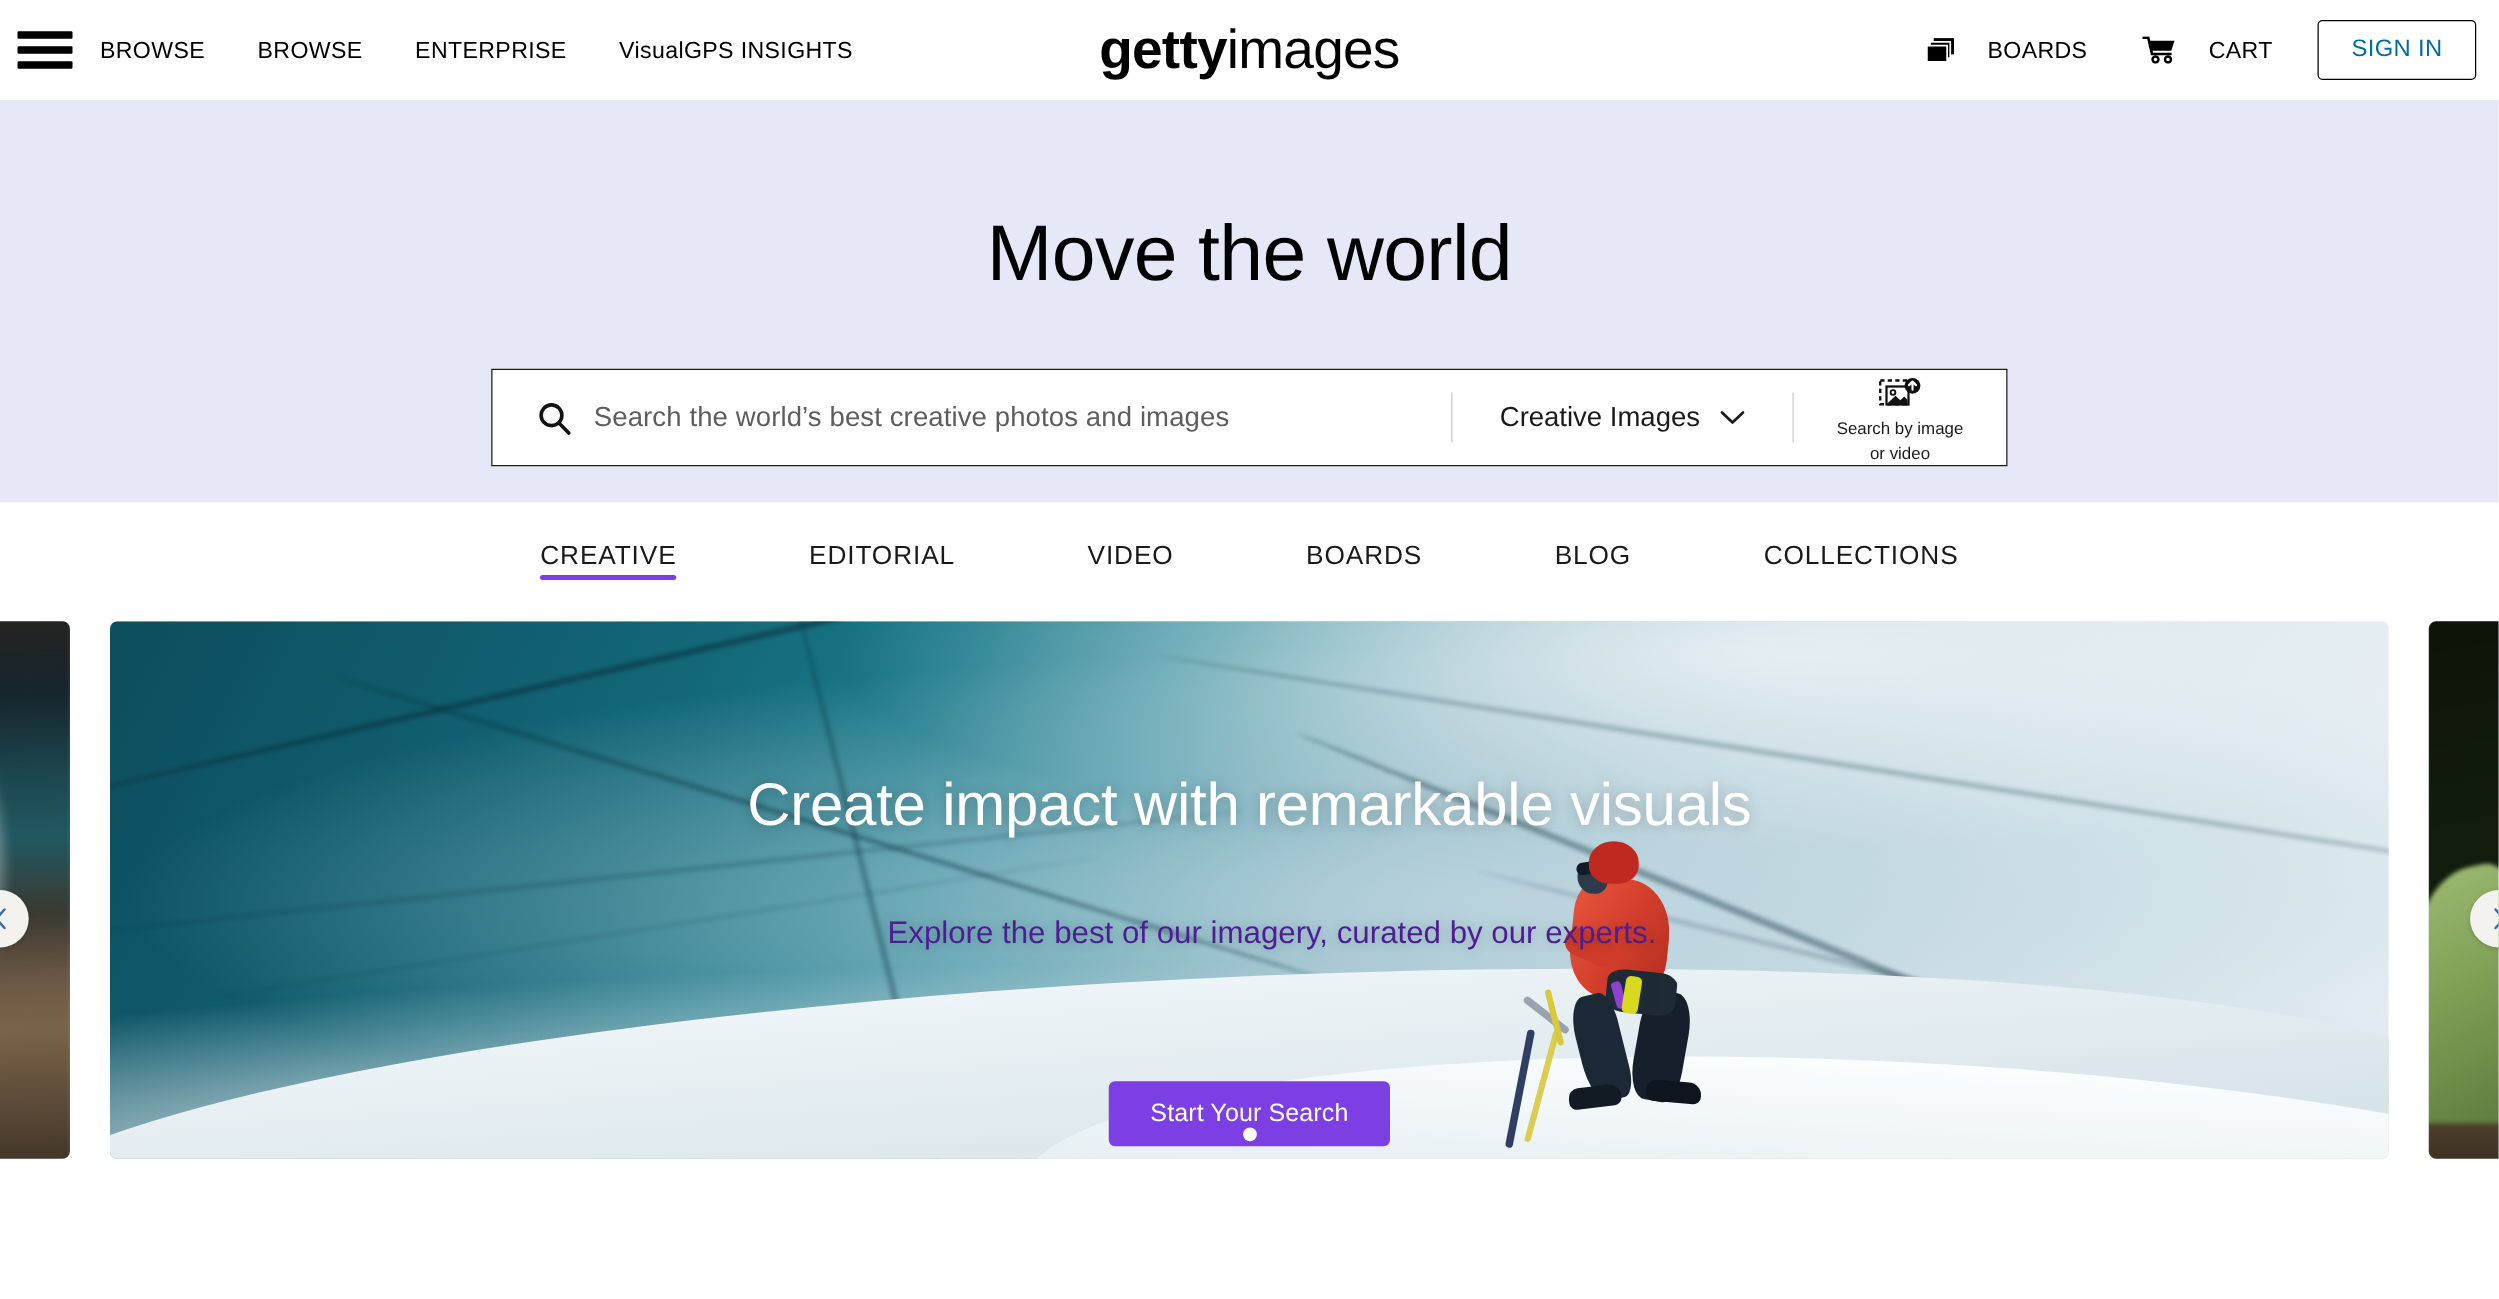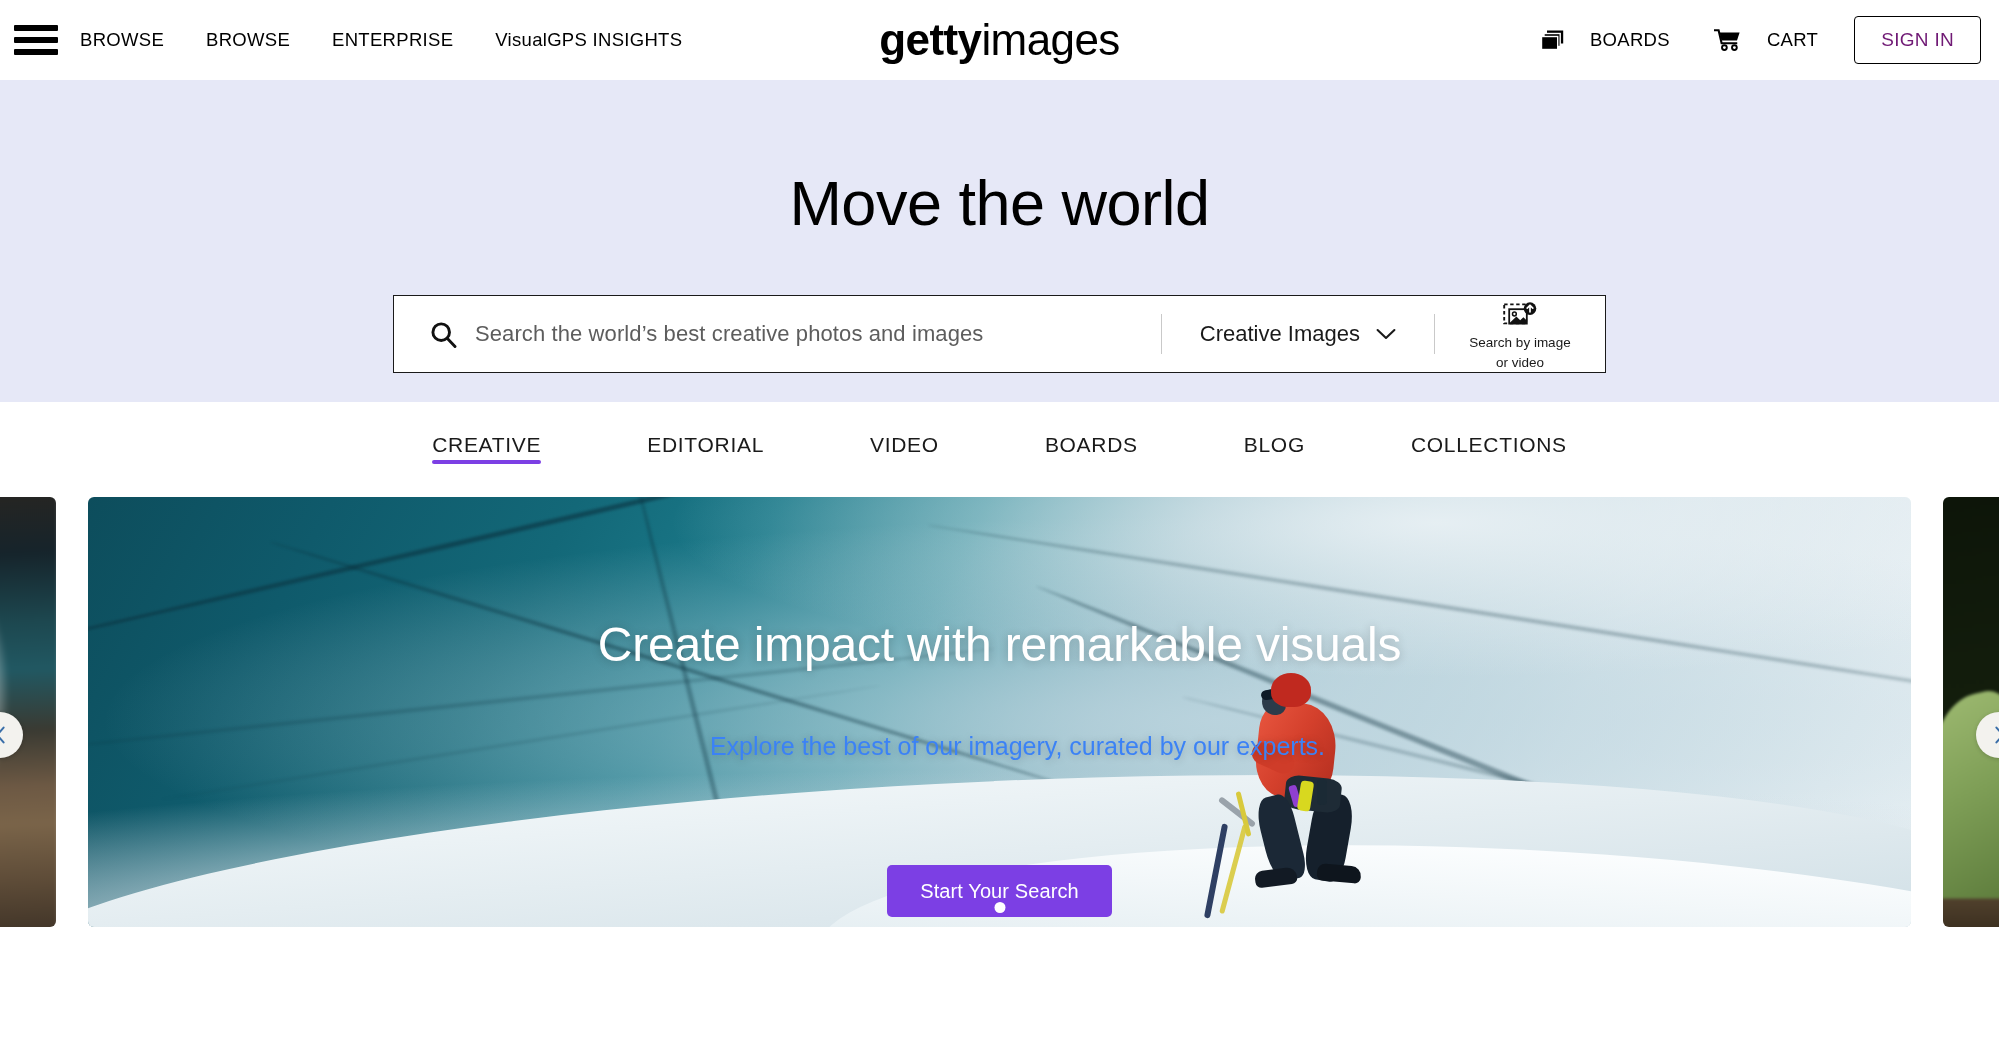--- a/index.html
+++ b/index.html
@@ -99,21 +99,21 @@
     margin-left: 14px;
     border: 1.6px solid #000000;
     border-radius: 4px;
     height: 48px;
     padding: 0 26px;
     display: flex;
     align-items: center;
     font-size: 19px;
     letter-spacing: 0.3px;
     background: #ffffff;
-    color: #701a75;
+    color: #0369a1;
     cursor: pointer;
     font-family: inherit;
     white-space: nowrap;
   }
 
   
   .hero-band {
     height: 322px;
     background: #e6e8f7;
     display: flex;
@@ -416,21 +416,21 @@
     font-weight: 400;
     color: #ffffff;
     letter-spacing: -0.2px;
     text-shadow: 0 1px 10px rgba(0,0,0,0.22);
     line-height: 1.05;
   }
   .slide-sub {
     margin-top: 17px;
     font-size: 25px;
     font-weight: 400;
-    color: #3b82f6;
+    color: #4c1d95;
     text-shadow: 0 1px 9px rgba(0,0,0,0.22);
     margin-left: 36px;
   }
   .cta {
     margin-top: 59px;
     background: #7c3fe4;
     color: #ffffff;
     border: none;
     border-radius: 5px;
     height: 52px;

